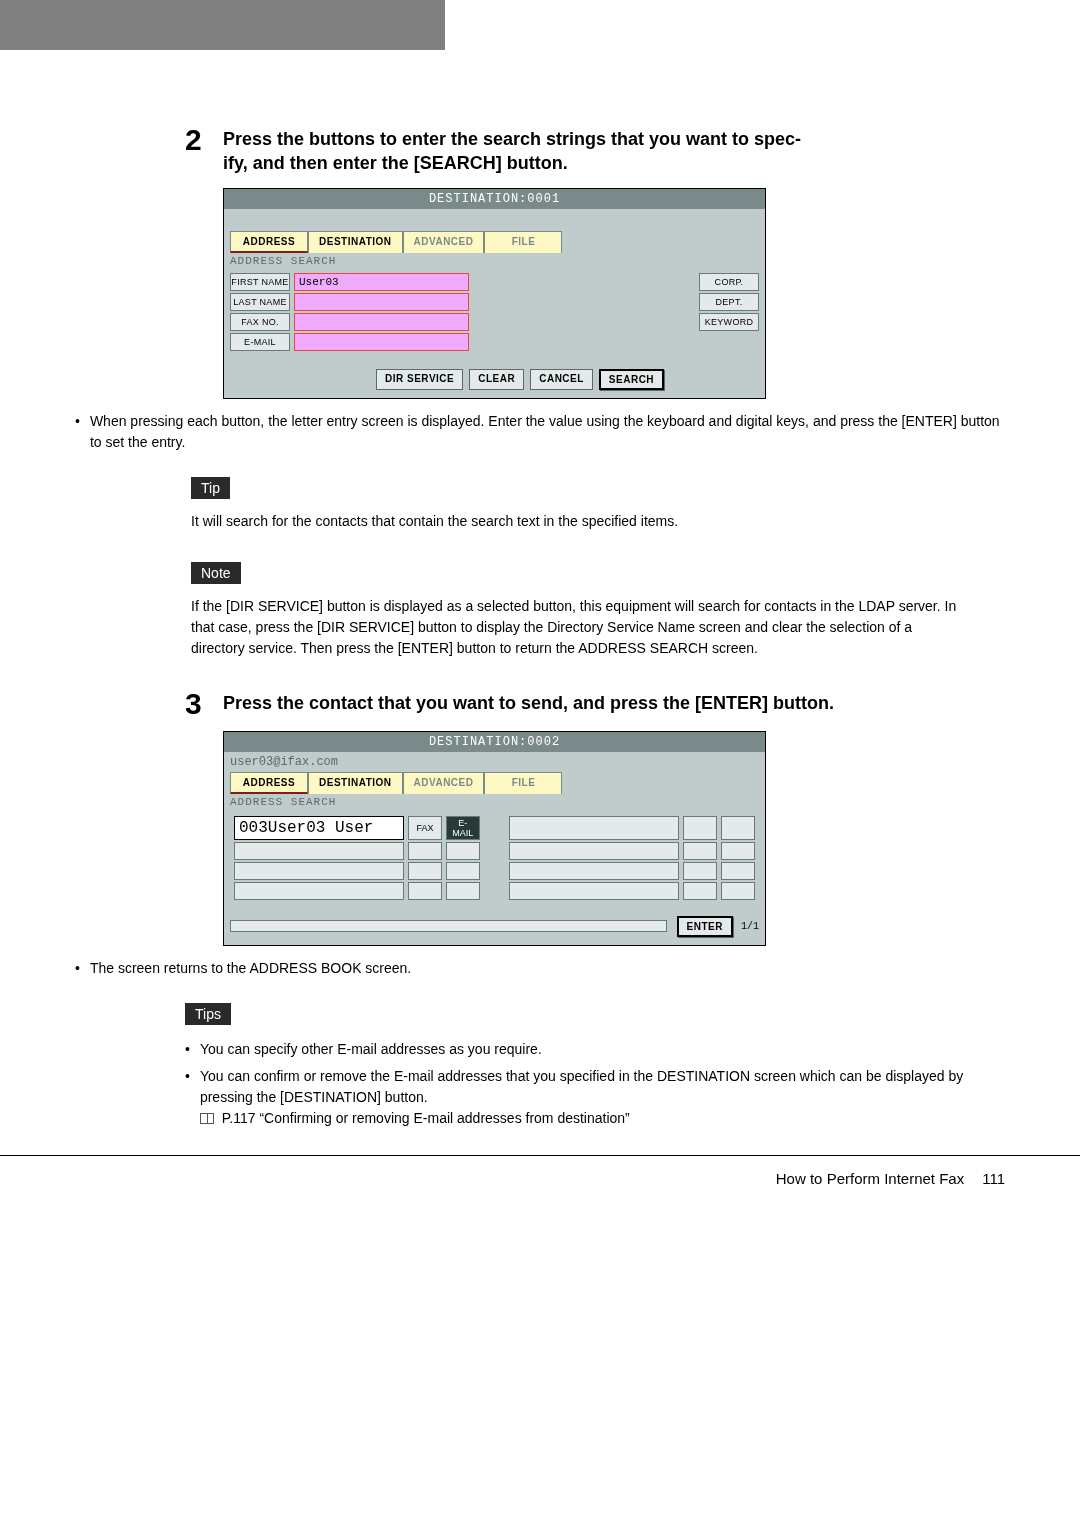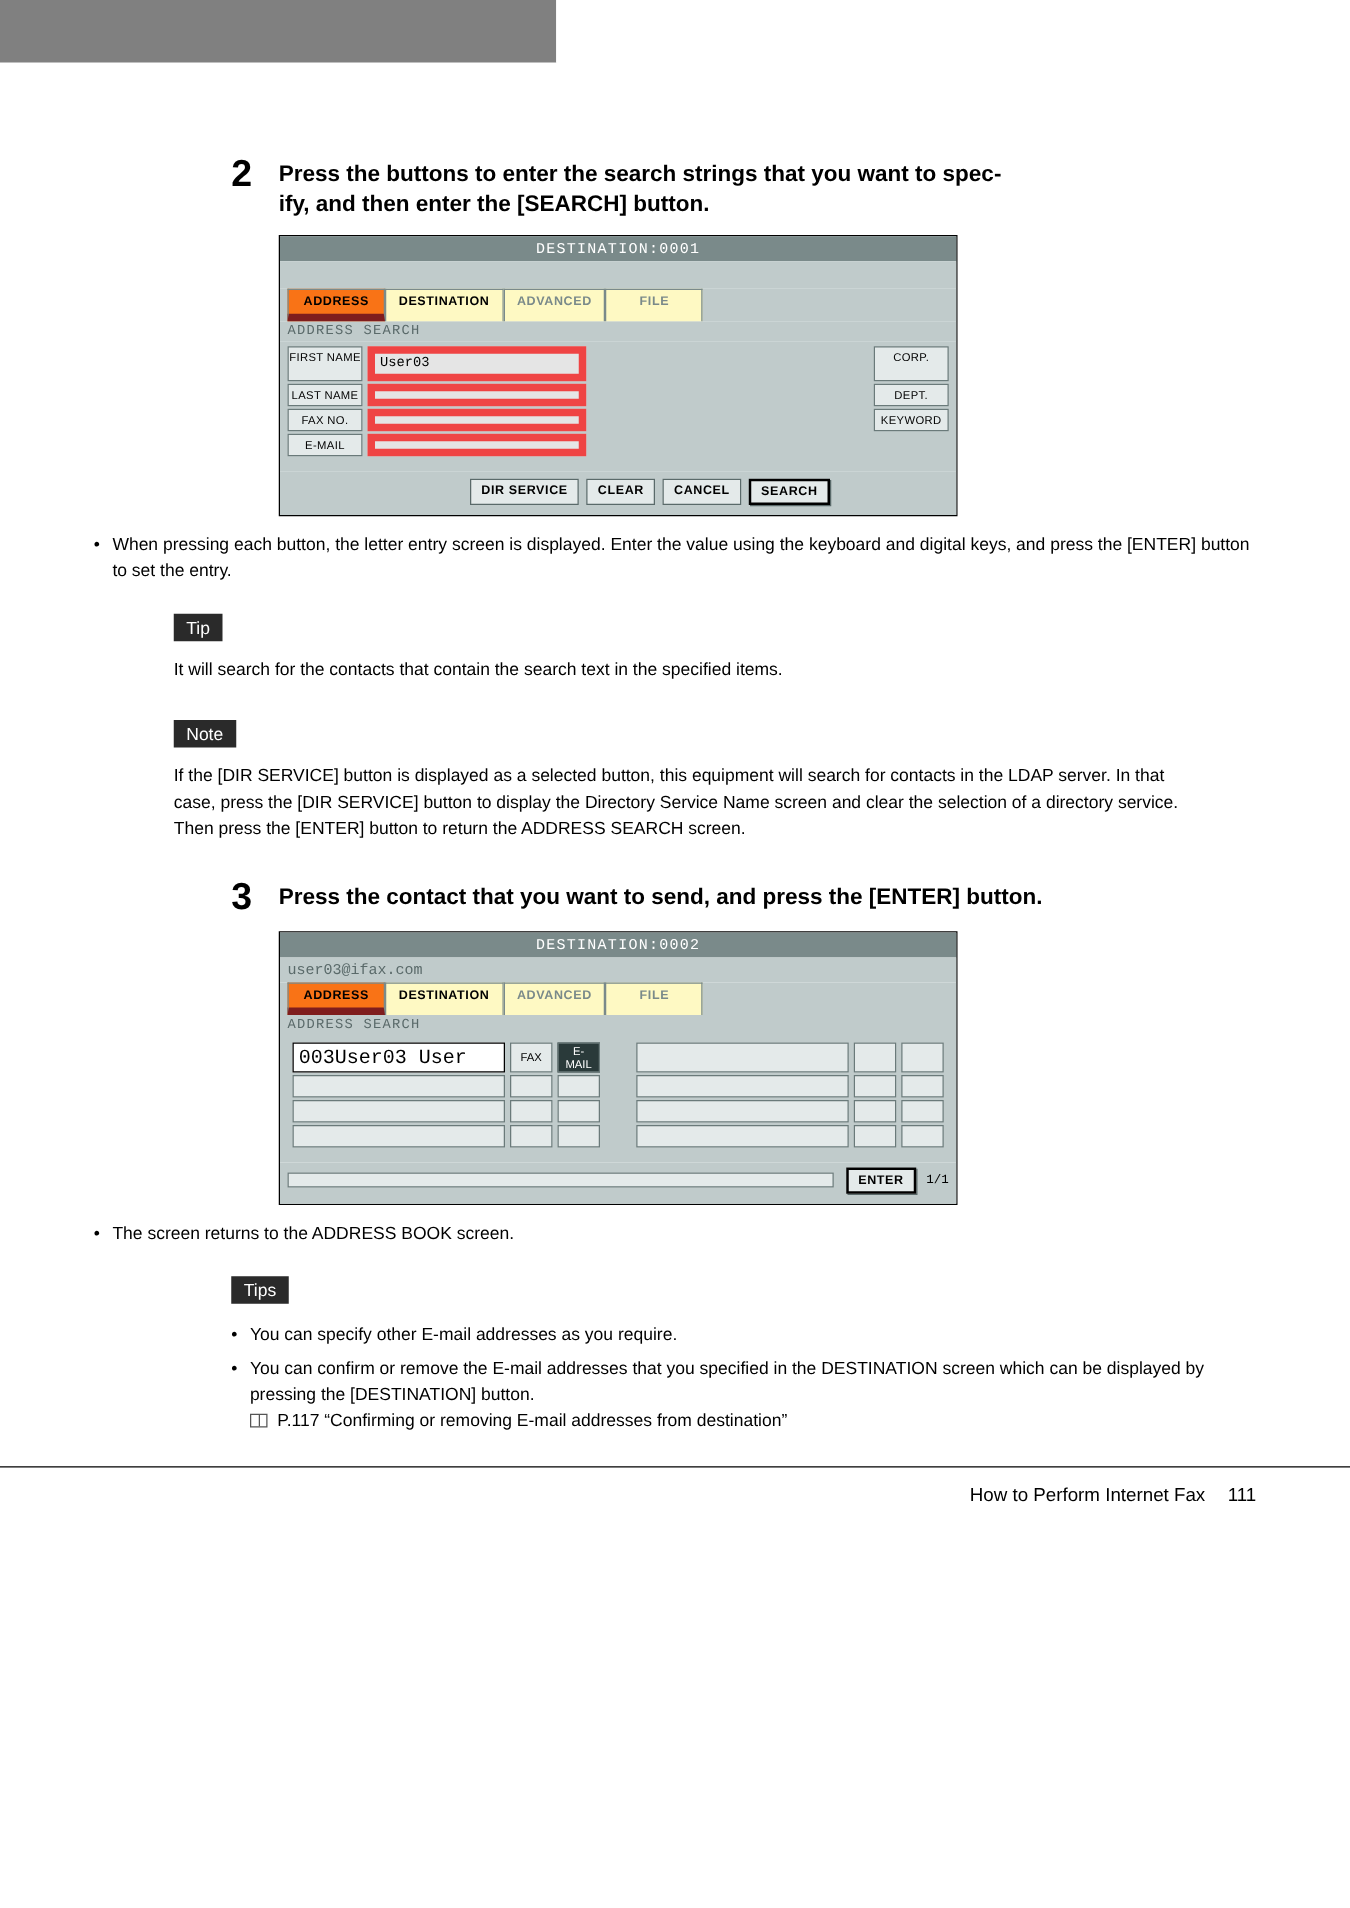--- a/index.html
+++ b/index.html
@@ -43,21 +43,21 @@
     flex-shrink: 0;
     line-height: 1;
   }
   .step-title {
     font-size: 18px;
     font-weight: bold;
     line-height: 1.35;
     padding-top: 2px;
   }
   .indent {
-    margin-left: 64px;
+    margin-left: 116px;
     margin-right: 40px;
   }
   .indent-wide {
     margin-left: 110px;
     margin-right: 40px;
   }
   .screenshot {
     border: 1px solid #000;
     background: #fff;
     width: 543px;
@@ -95,22 +95,22 @@
     font-weight: bold;
     padding: 4px 10px;
     background: #fef9c3;
     border: 1px solid #7a8a8a;
     border-bottom: none;
     min-width: 78px;
     text-align: center;
     letter-spacing: 0.5px;
   }
   .tab.active {
-    background: #f97316;
-    border-bottom: 6px solid #7f1d1d;
+    background: #fef9c3;
+    border-bottom: 2px solid #7f1d1d;
     position: relative;
     z-index: 2;
   }
   .tab.dim { color: #7a8a8a; }
   .sub-label {
     font-size: 11px;
     color: #5a6a6a;
     padding: 2px 6px;
     background: #c0cbcb;
     letter-spacing: 1px;
@@ -126,22 +126,22 @@
     font-family: Arial, sans-serif;
     border: 1px solid #6a7a7a;
     background: #e4eaea;
     width: 60px;
     text-align: center;
     padding: 3px 0;
     letter-spacing: 0.3px;
   }
   .text-field {
     flex: 0 0 175px;
-    border: 6px solid #ef4444;
-    background: #e5e5e5;
+    border: 1px solid #ef4444;
+    background: #f0abfc;
     font-size: 11px;
     padding: 2px 4px;
   }
   .right-lbl {
     margin-left: auto;
   }
   .action-row {
     display: flex;
     justify-content: flex-start;
     gap: 6px;

